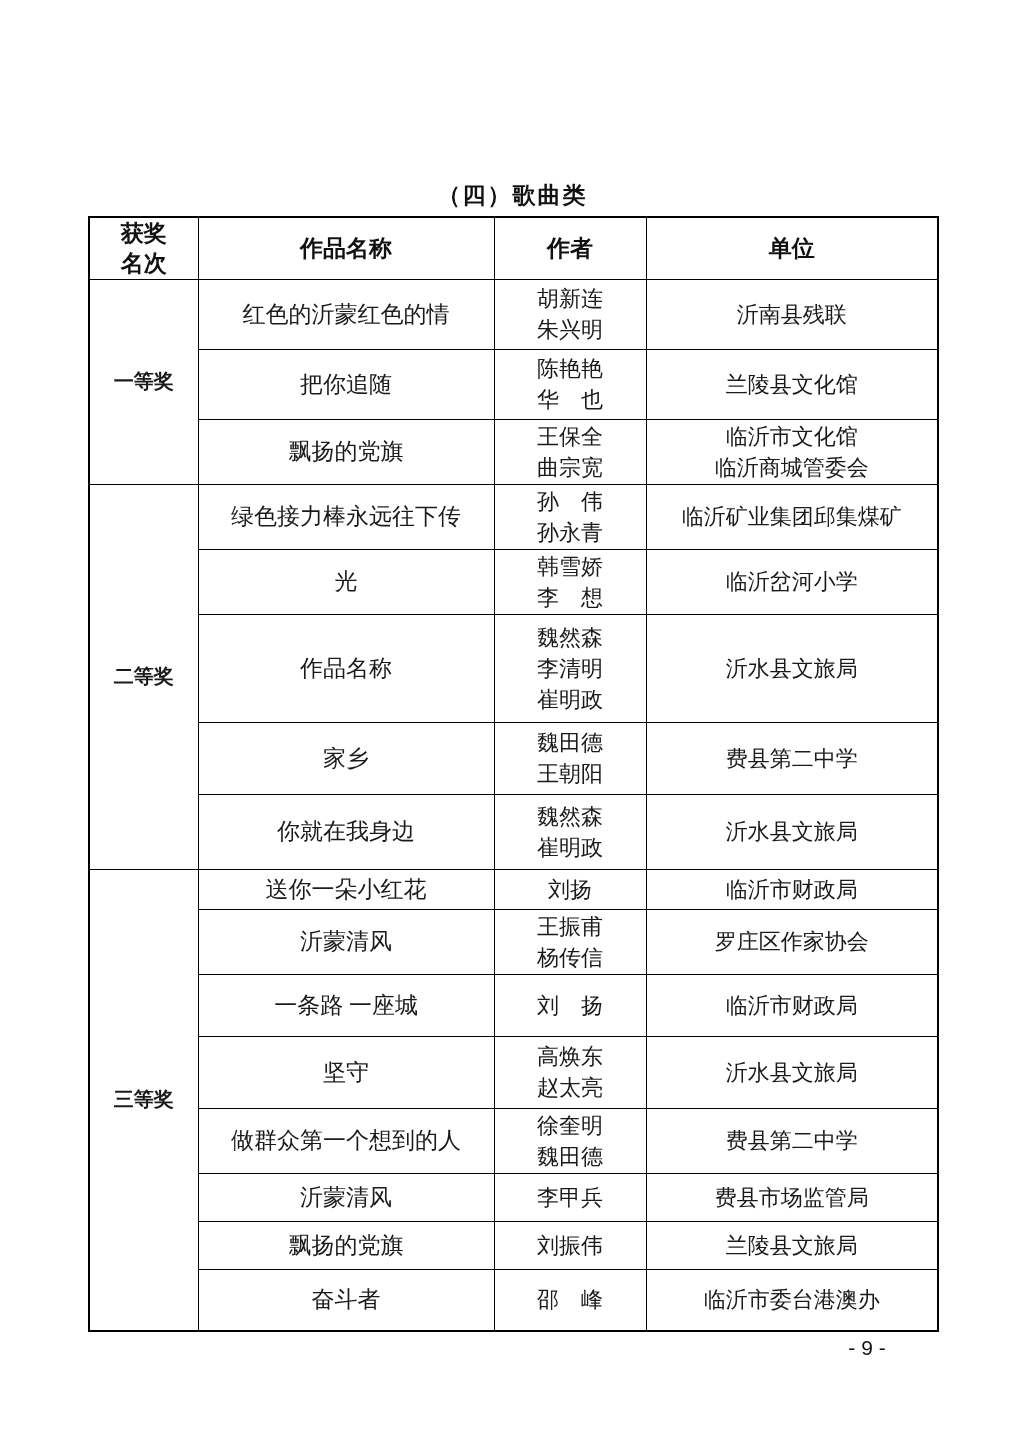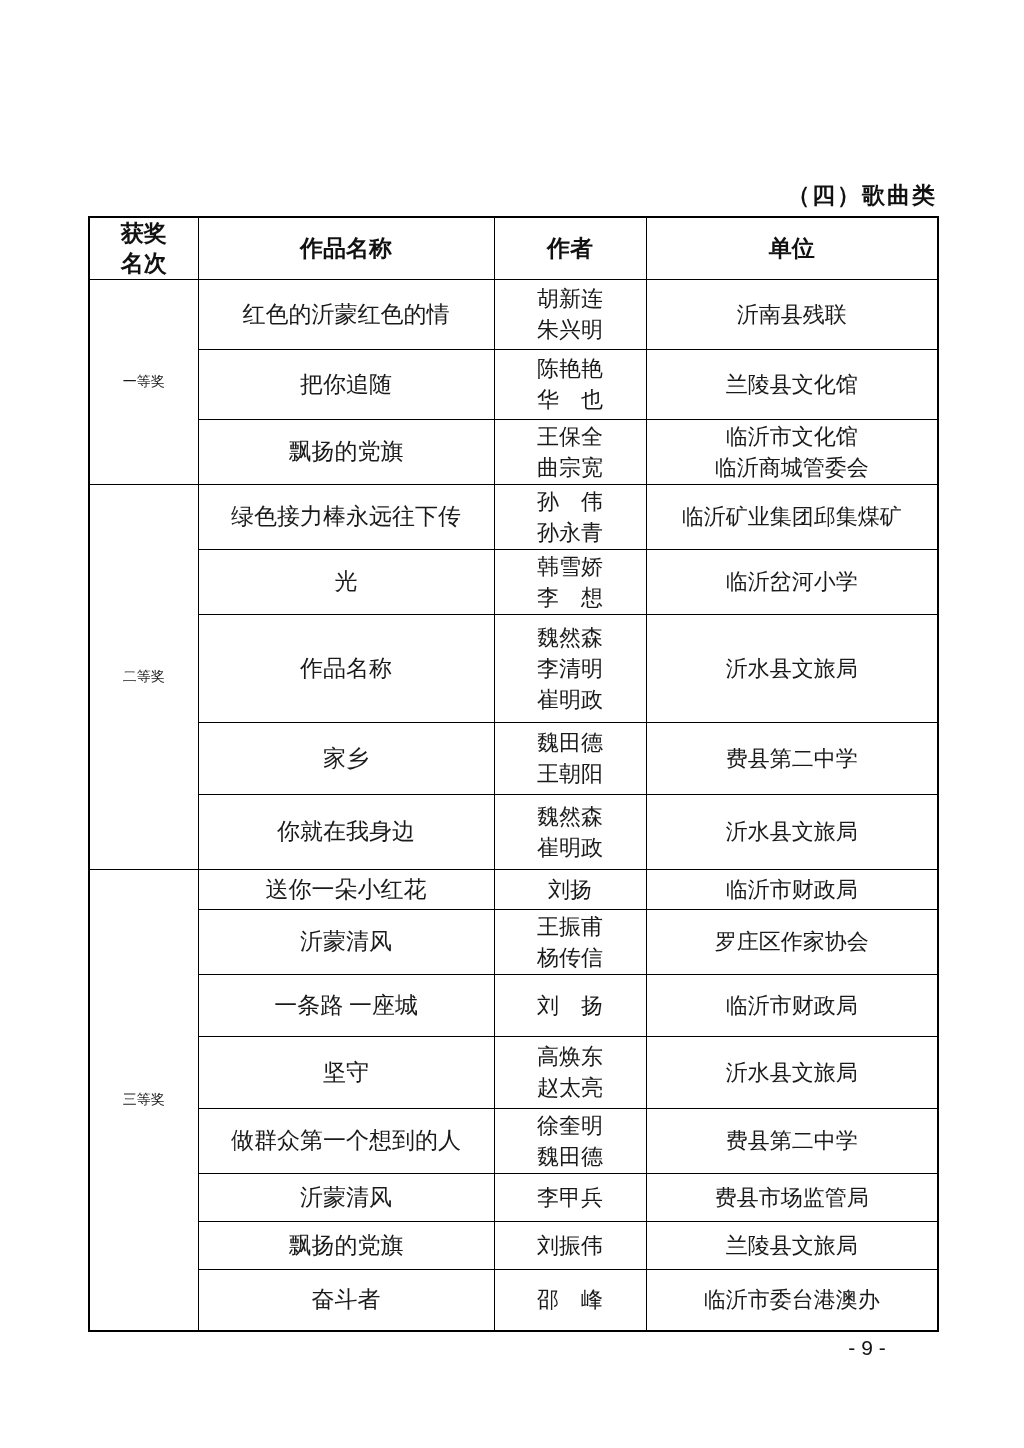--- a/index.html
+++ b/index.html
@@ -12,21 +12,21 @@
     height: 1448px;
     position: relative;
     font-family: "Liberation Serif", serif;
     color: #111111;
   }
   .doc-title {
     position: absolute;
     top: 180px;
     left: 88px;
     width: 849px;
-    text-align: right;
+    text-align: center;
     font-weight: bold;
     font-size: 23px;
     letter-spacing: 2px;
     color: #111111;
   }
   table.awards {
     position: absolute;
     left: 88px;
     top: 216px;
     width: 849px;
@@ -52,21 +52,22 @@
     font-size: 23px;
     line-height: 30px;
     color: #111111;
   }
   td {
     font-size: 22px;
     line-height: 31px;
     color: #1a1a1a;
   }
   td.rank-cell {
-    font-size: 14px;
+    font-size: 20px;
+    font-weight: bold;
   }
   td.work-cell {
     font-size: 23px;
     margin-top: 8px;
   }
   .page-number {
     position: absolute;
     left: 822px;
     top: 1336px;
     width: 90px;

